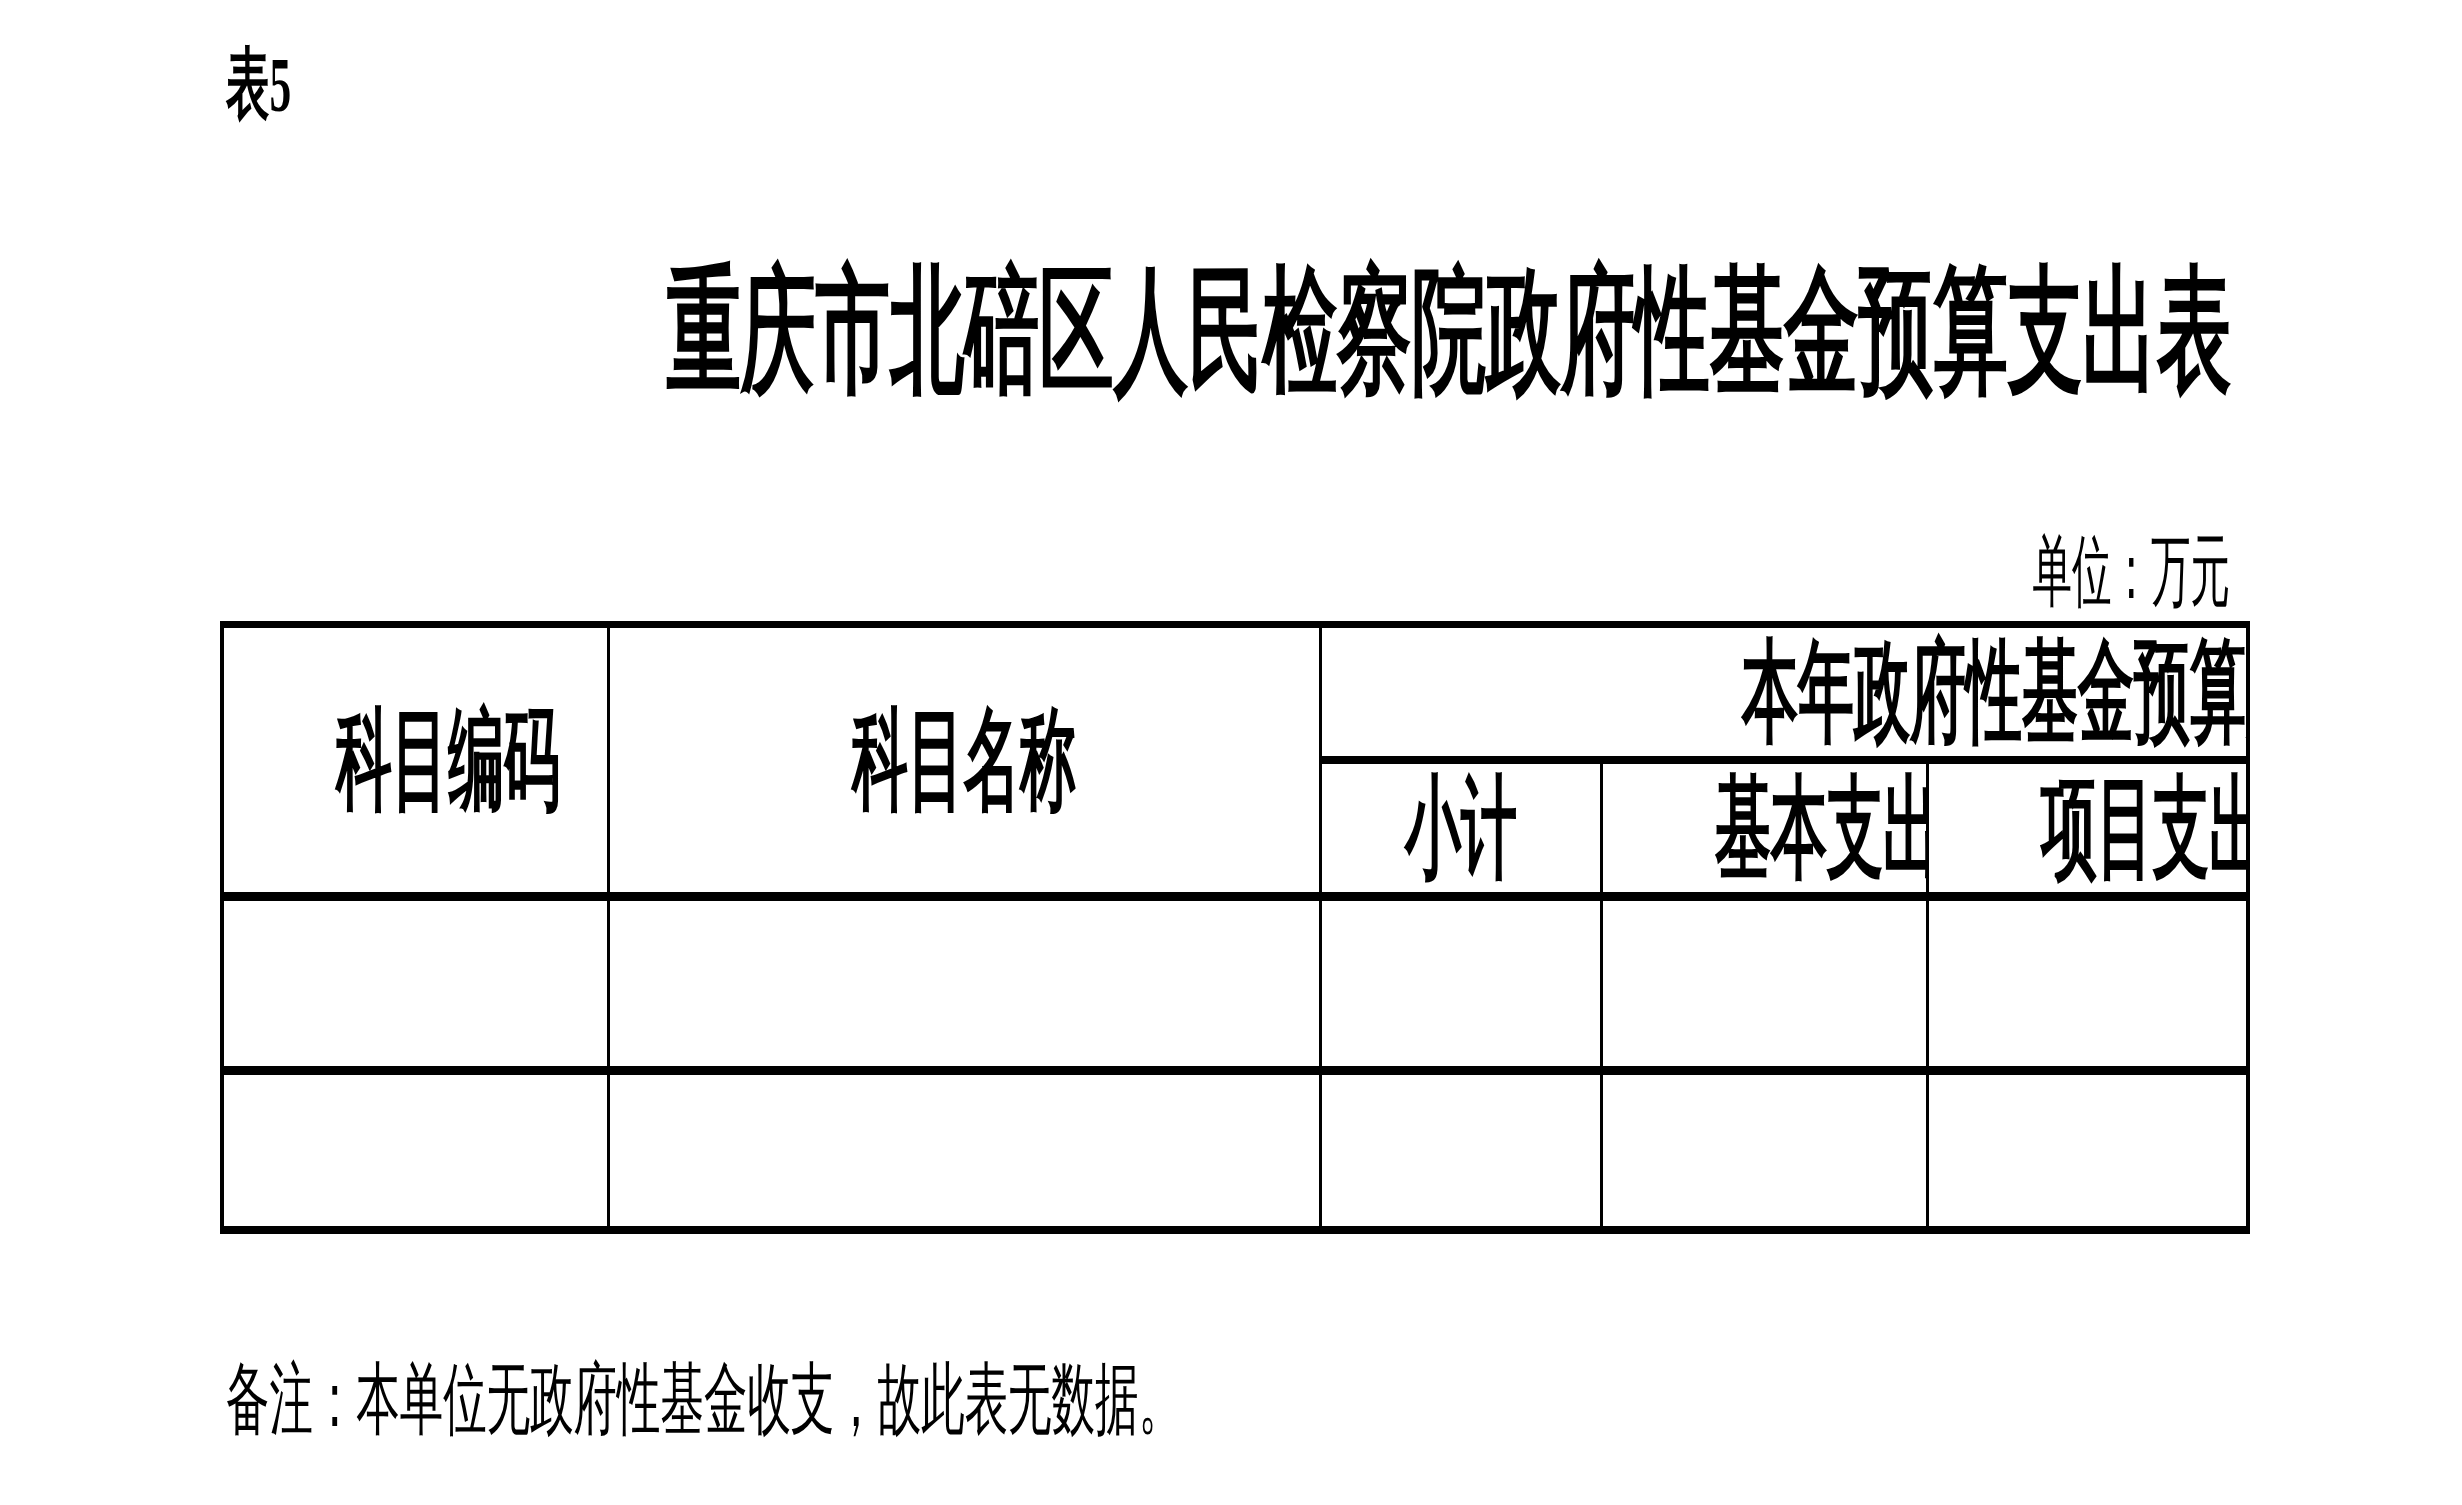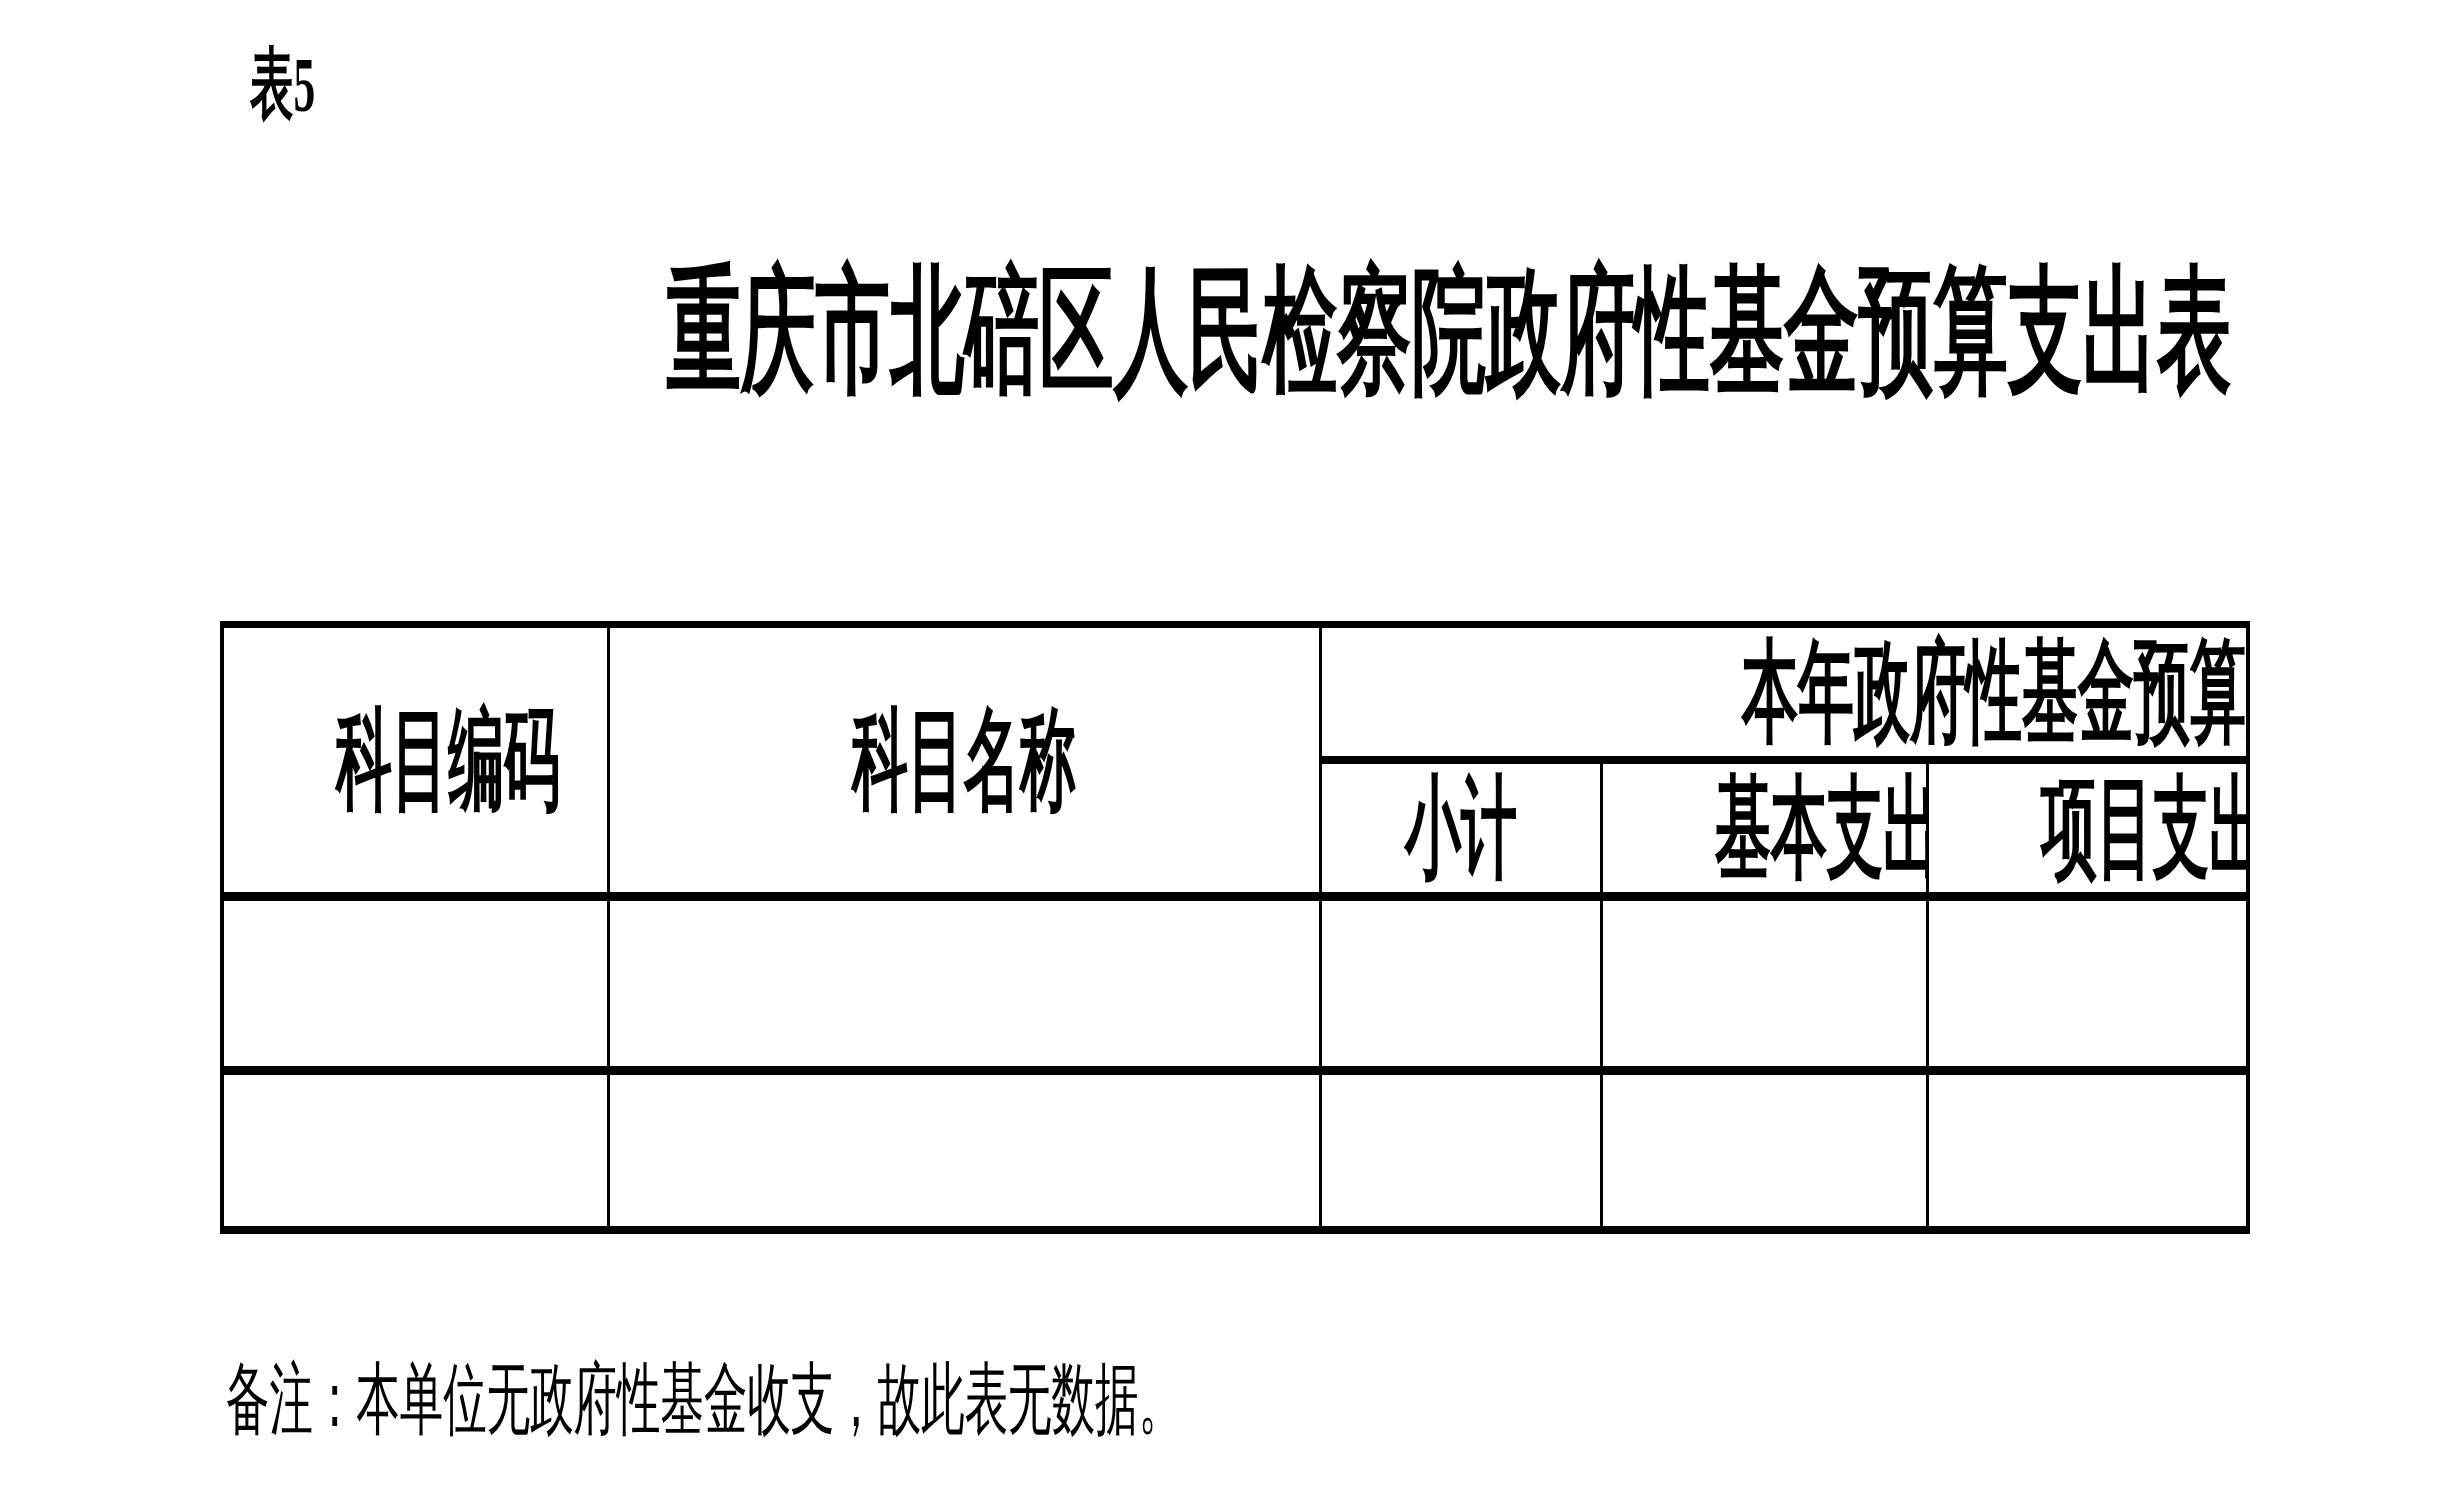--- a/index.html
+++ b/index.html
@@ -12,21 +12,21 @@
 
   
   .cx        { display: inline-block; white-space: nowrap; }
   .cx-left   { transform: scaleX(0.55); transform-origin: 0 50%; }
   .cx-center { transform: scaleX(0.50); transform-origin: 50% 50%; }
   .cx-right  { transform: scaleX(0.50); transform-origin: 100% 50%; }
   .cx-title  { display: inline-block; white-space: nowrap; transform: scaleX(0.54); transform-origin: 50% 50%; }
 
   .table-label {
     position: absolute; left: 226px; top: 45px;
-    font-size: 79px; font-weight: bold; line-height: 1; margin-left: 24px;
+    font-size: 79px; font-weight: bold; line-height: 1;
   }
   .title {
     position: absolute; left: 0; top: 263px; width: 2462px;
     text-align: left; font-size: 138px; font-weight: bold; line-height: 1;
   }
   .unit {
     position: absolute; right: 232px; top: 532px;
     font-size: 79px; font-weight: normal; line-height: 1; text-align: right;
   }
   .footnote {
@@ -64,20 +64,23 @@
 <div class="page">
 
   <div class="table-label">
     <span class="cx cx-left">表5</span>
   </div>
 
   <div class="title">
     <span class="cx-title">重庆市北碚区人民检察院政府性基金预算支出表</span>
   </div>
 
+  <div class="unit">
+    <span class="cx cx-right">单位：万元</span>
+  </div>
 
   <table class="budget-table">
     <colgroup>
       <col style="width:386px">
       <col style="width:712px">
       <col style="width:281px">
       <col style="width:326px">
       <col style="width:321px">
     </colgroup>
     <tbody>

